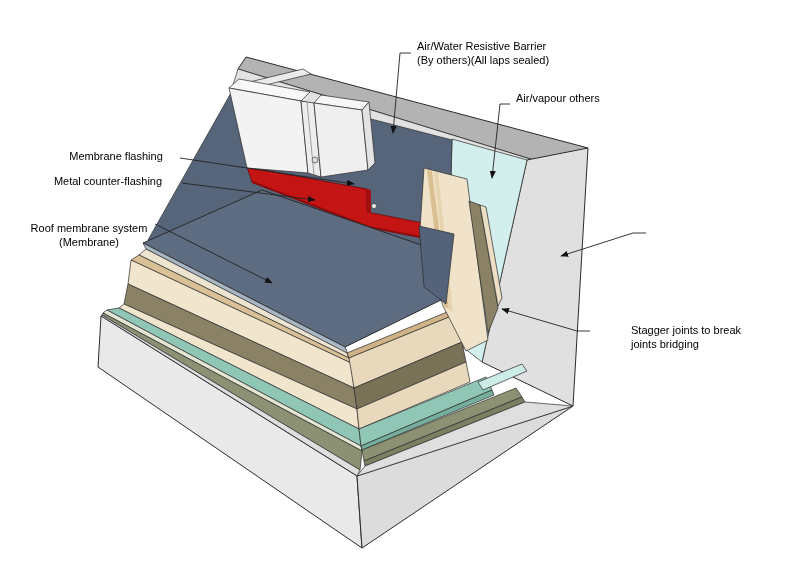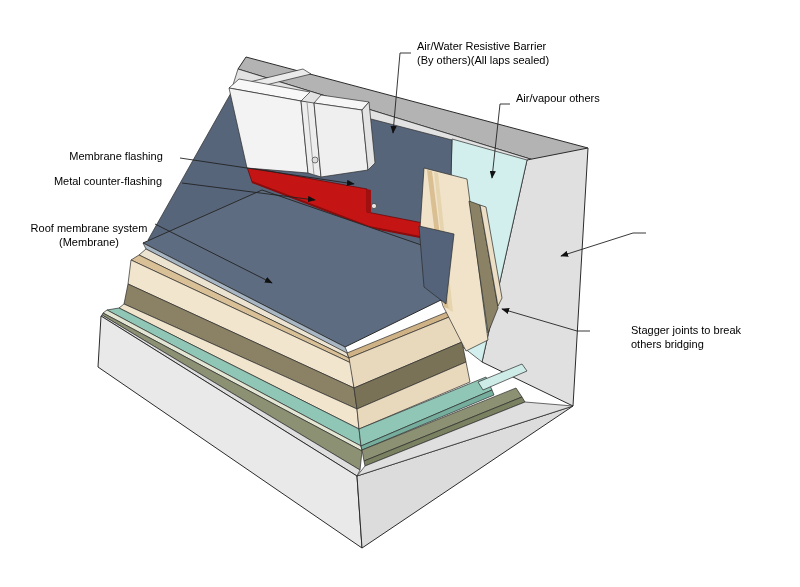--- a/index.html
+++ b/index.html
@@ -107,16 +107,16 @@
 <div class="label r" style="left:38px;top:175px;width:140px;">Metal counter-flashing</div>
 
 <div class="label r" style="left:28px;top:222px;width:122px;">
   <div>Roof membrane system</div>
   <div>(Membrane)</div>
 </div>
 
 
 <div class="label" style="left:595px;top:324px;margin-left:36px;">
   <div>Stagger joints to break</div>
-  <div>others bridging</div>
+  <div>joints bridging</div>
 </div>
 
 </div>
 
 </body></html>

